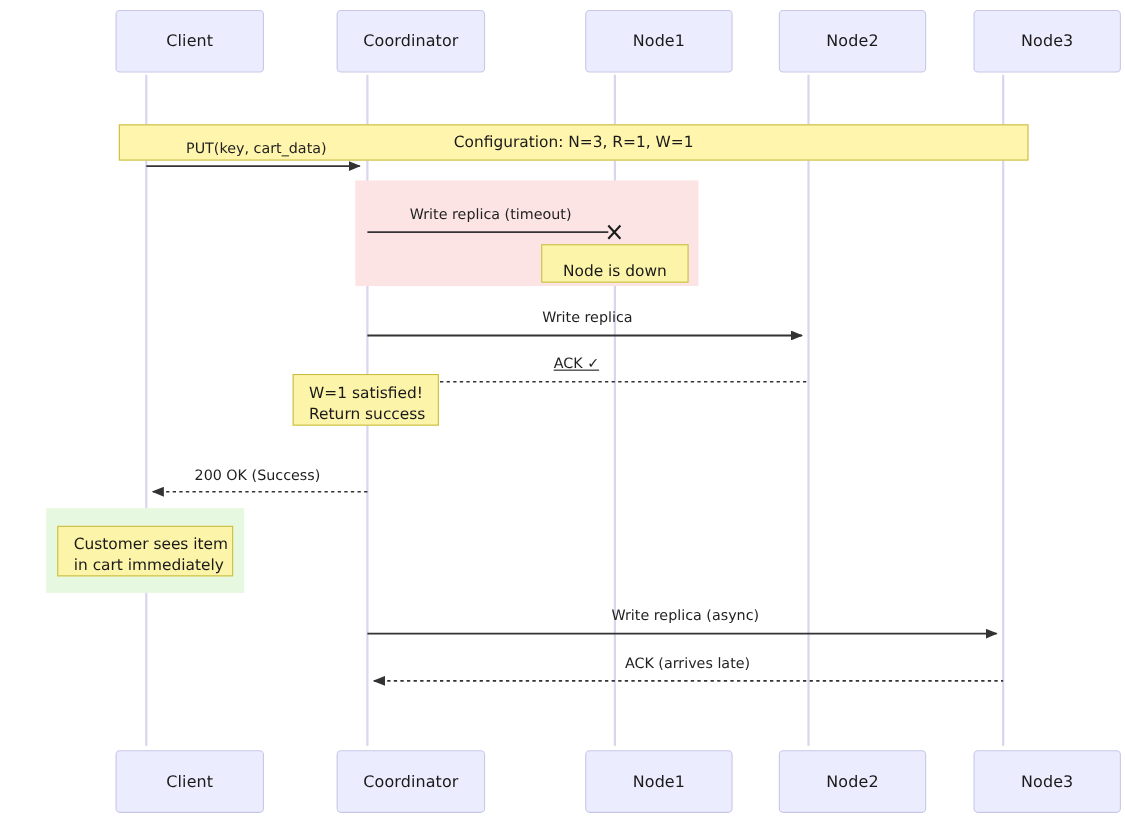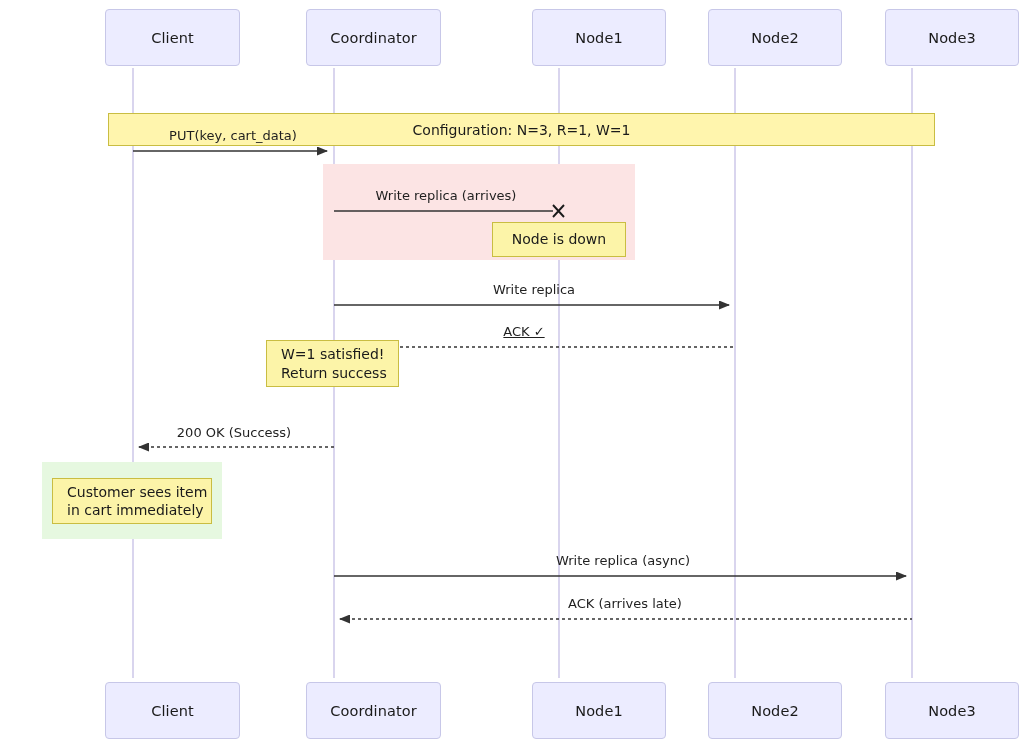--- a/index.html
+++ b/index.html
@@ -16,21 +16,21 @@
 
   .band{
     position:absolute;box-sizing:border-box;
     background:#FFF5AD;border:1px solid #C9BD42;
     display:flex;align-items:center;justify-content:center;
     font-size:14px;color:#1a1a1a;
   }
   .note{
     position:absolute;box-sizing:border-box;
     background:#FCF4A8;border:1.4px solid #C9BD42;
-    display:flex;flex-direction:column;align-items:center;justify-content:center;
+    display:flex;flex-direction:column;align-items:center;justify-content:flex-end;
     font-size:14px;color:#1a1a1a;line-height:1.32;text-align:center;
   }
   .note.left-al{align-items:flex-start;text-align:left;padding-left:14px;}
   .region{position:absolute;box-sizing:border-box;}
   .region.red{background:#FCE4E4;}
   .region.green{background:#E6F8E0;}
 
   .msg-label{
     position:absolute;font-size:13px;color:#1f1f1f;
     white-space:nowrap;transform:translateX(-50%);
@@ -91,21 +91,21 @@
     <line x1="340" y1="347" x2="735" y2="347" stroke="#333" stroke-width="1.5" stroke-dasharray="3,3" marker-start="url(#ahl)"></line>
 
     <line x1="139" y1="447" x2="334" y2="447" stroke="#333" stroke-width="1.5" stroke-dasharray="3,3" marker-start="url(#ahl)"></line>
 
     <line x1="334" y1="576" x2="906" y2="576" stroke="#333" stroke-width="1.7" marker-end="url(#ah)"></line>
 
     <line x1="340" y1="619" x2="912" y2="619" stroke="#333" stroke-width="1.5" stroke-dasharray="3,3" marker-start="url(#ahl)"></line>
   </svg>
 
   <div class="msg-label" style="left:233px;top:128px;">PUT(key, cart_data)</div>
-  <div class="msg-label" style="left:446px;top:188px;">Write replica (arrives)</div>
+  <div class="msg-label" style="left:446px;top:188px;">Write replica (timeout)</div>
   <div class="msg-label" style="left:534px;top:282px;">Write replica</div>
   <div class="msg-label" style="left:524px;top:324px;text-decoration:underline;">ACK ✓</div>
   <div class="msg-label" style="left:234px;top:425px;">200 OK (Success)</div>
   <div class="msg-label" style="left:623px;top:553px;">Write replica (async)</div>
   <div class="msg-label" style="left:625px;top:596px;">ACK (arrives late)</div>
 
   <div class="note" style="left:492px;top:222px;width:134px;height:35px;">
     <span>Node is down</span>
   </div>
 

